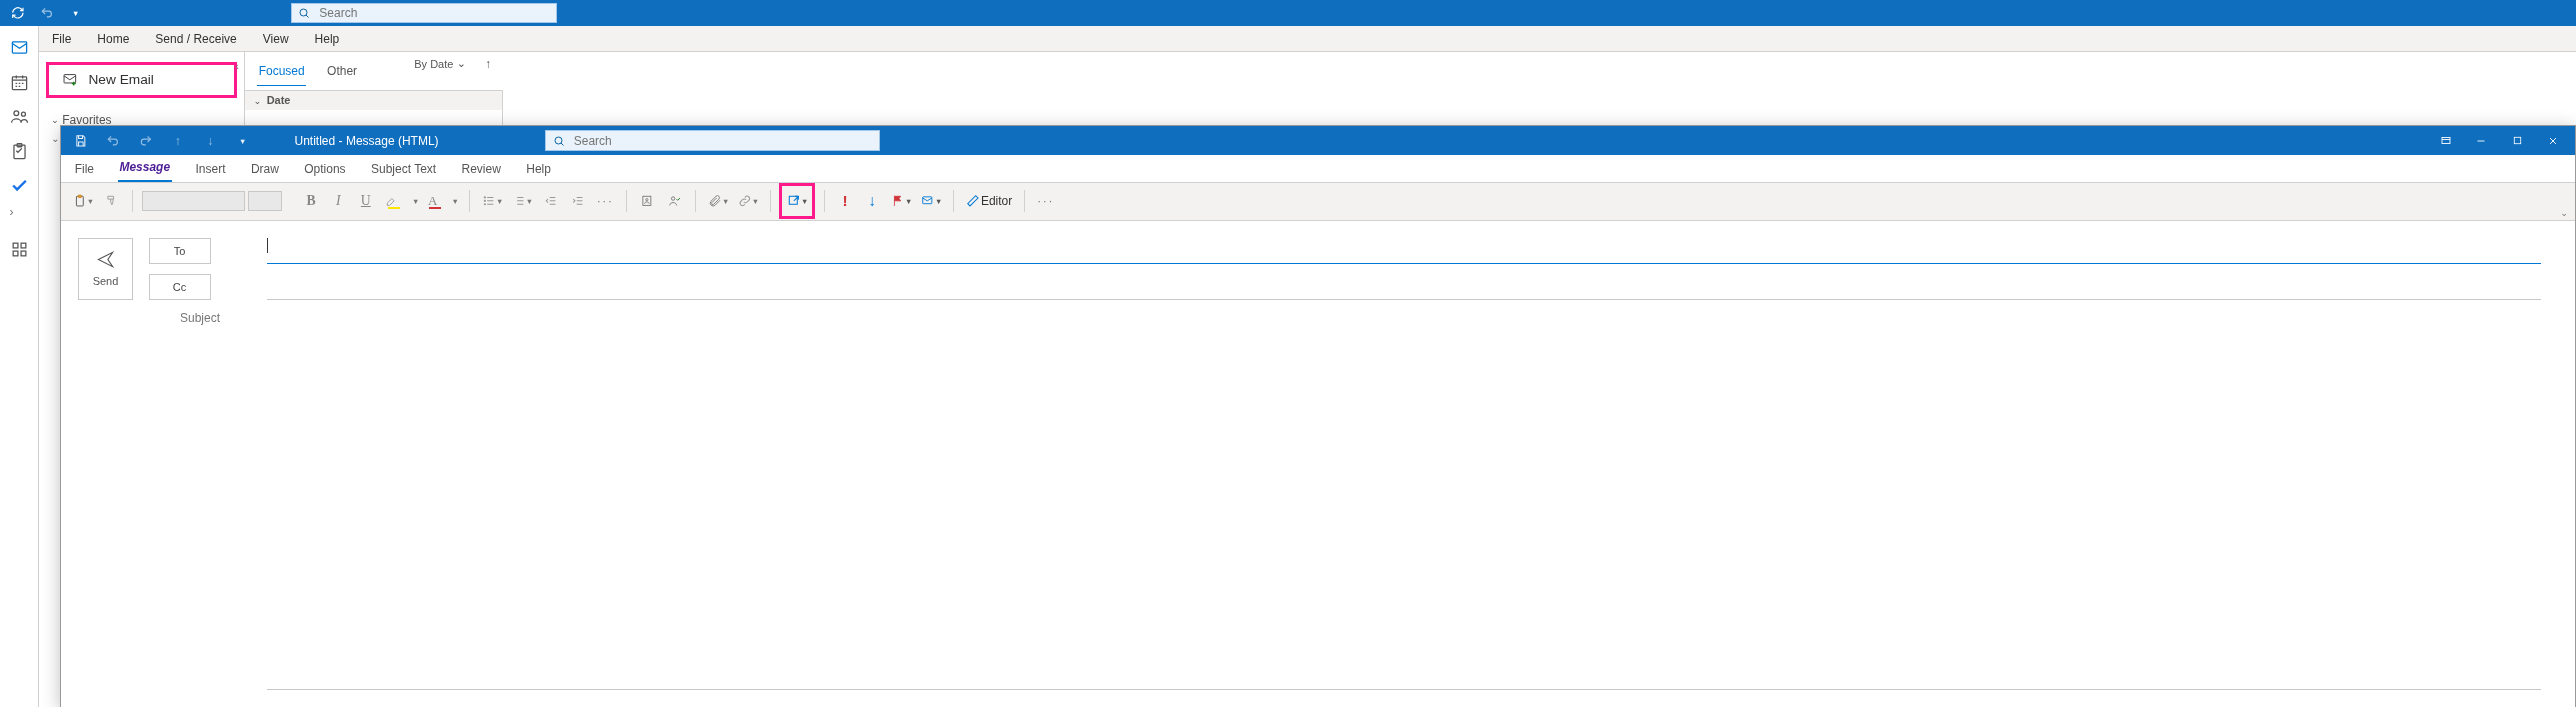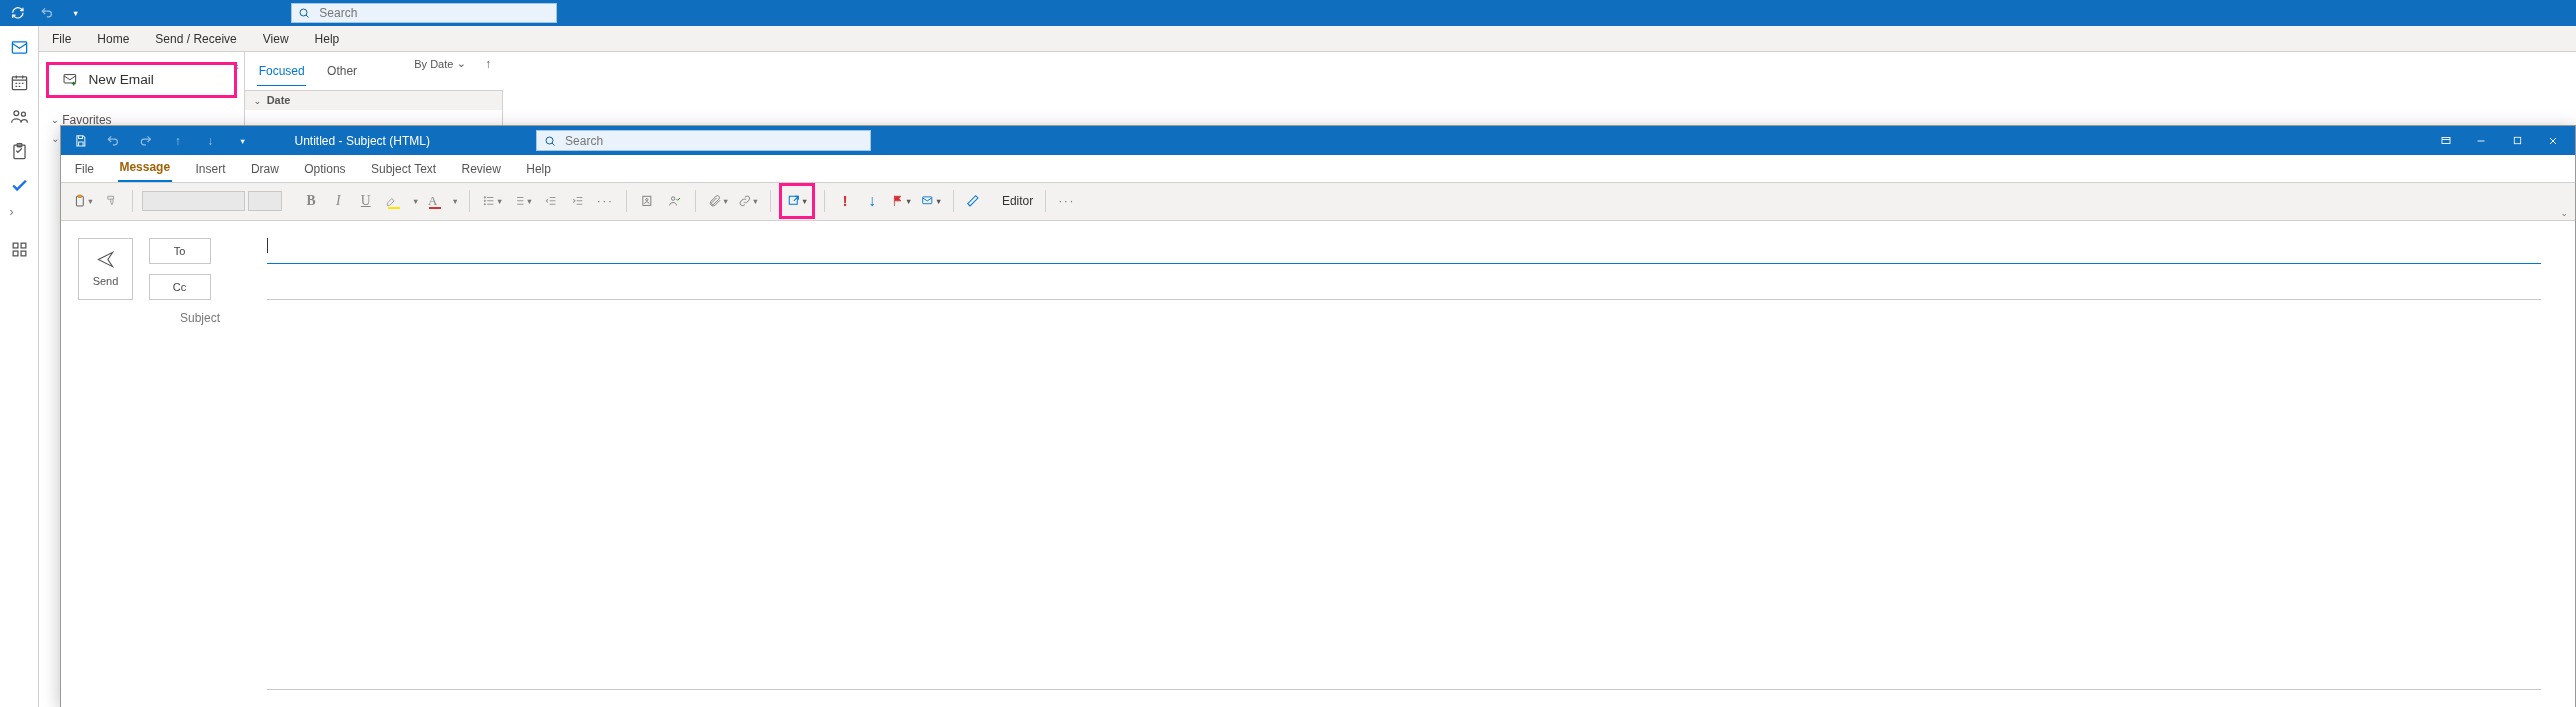--- a/index.html
+++ b/index.html
@@ -149,21 +149,21 @@
   }
   .compose-search input{border:none;background:transparent;flex:1;outline:none;color:#0a64a4;font-size:12px;}
   .compose-titlebar .win-controls{ margin-left:auto; display:flex; gap:1.7px;}
   .compose-titlebar .win-btn{ width:34px; height:26px; display:flex; align-items:center; justify-content:center;}
 
   .compose-menubar{
     height:27.5px; background:#fff; border-bottom:0.9px solid var(--border-gray);
     display:flex; align-items:flex-end; gap:22px; padding:0 12px;
   }
   .compose-menubar .menu-item{ padding:5.2px 1.7px; color:#555;}
-  .compose-menubar .menu-item.active{ color:#a16207; border-bottom:2.6px solid var(--ms-blue-dark); font-weight:600;}
+  .compose-menubar .menu-item.active{ color:#4c1d95; border-bottom:2.6px solid var(--ms-blue-dark); font-weight:600;font-style:italic;}
 
   .compose-ribbon{
     height:38px; background:var(--ribbon-bg); border-bottom:0.9px solid var(--border-gray);
     display:flex; align-items:center; gap:3.4px; padding:0 8.6px;
     position:relative;
   }
   .rib-btn{
     min-width:24px; height:26px; display:flex; align-items:center; justify-content:center;
     color:#777; gap:1.7px; padding:0 3.4px;
   }
@@ -329,21 +329,21 @@
     <span class="qat-icon" style="opacity:.55">
       <svg viewBox="0 0 24 24" width="13.7" height="13.7" fill="none" stroke="#fff" stroke-width="2">
           <path d="M15 14l5-5-5-5"></path>
           <path d="M20 9H9a5 5 0 0 0 0 10h3"></path>
         </svg>
     </span>
     <span class="qat-icon" style="opacity:.55">↑</span>
     <span class="qat-icon" style="opacity:.55">↓</span>
     <span class="qat-icon" style="font-size:8.6px;">▾</span>
 
-    <span class="compose-title">Untitled  -  Subject (HTML)</span>
+    <span class="compose-title">Untitled  -  Message (HTML)</span>
 
     <div class="compose-search">
       <svg viewBox="0 0 24 24" width="12" height="12" fill="none" stroke="#0a64a4" stroke-width="2">
           <circle cx="11" cy="11" r="7"></circle>
           <path d="M21 21l-5-5"></path>
         </svg>
       <input placeholder="Search" style="">
     </div>
 
     <div class="win-controls">
@@ -500,21 +500,21 @@
           <rect x="3" y="5" width="16" height="12" rx="1"></rect>
           <path d="M3 7l8 5 8-5"></path>
         </svg>
       <span style="font-size:8.6px;color:#555;">▾</span>
     </span>
     <span class="rib-sep"></span>
     <span class="rib-btn" style="color:#333;">
       <svg viewBox="0 0 24 24" fill="none" stroke="#0078d4" stroke-width="1.8">
           <path d="M3 17l4 4L21 7l-4-4L3 17z"></path>
         </svg>
-      <span style="margin-left:21px;">Editor</span>
+      <span style="margin-left:0;">Editor</span>
     </span>
     <span class="rib-sep"></span>
     <span class="rib-btn" style="letter-spacing:1.7px;">···</span>
     <span class="ribbon-collapse">⌄</span>
   </div>
 
   <div class="compose-body">
     <div>
       <div class="send-box">
         <svg viewBox="0 0 24 24" width="19" height="19" fill="none" stroke="#555" stroke-width="1.4">

